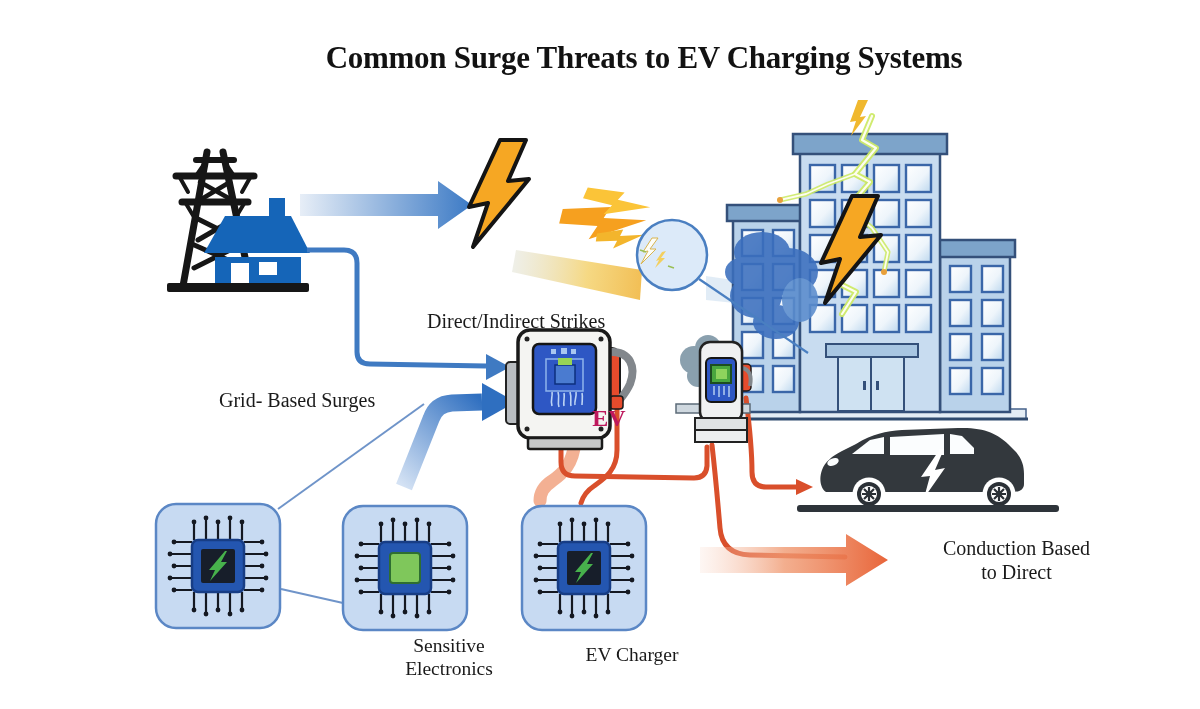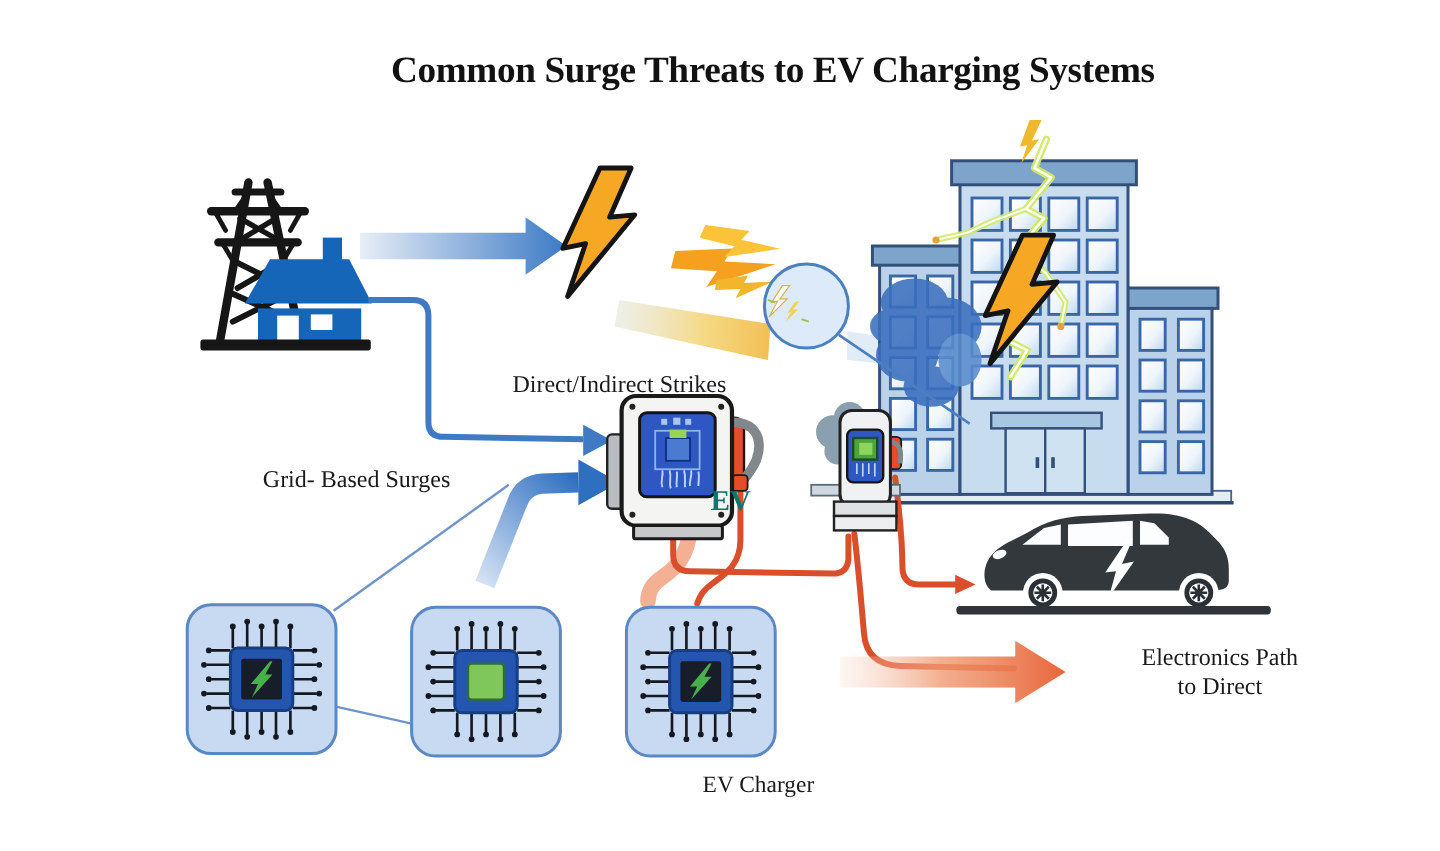--- a/index.html
+++ b/index.html
@@ -4,21 +4,21 @@
 <style>
   html,body{margin:0;padding:0;background:#ffffff;}
   .stage{position:relative;width:1200px;height:709px;overflow:hidden;background:#ffffff;
          font-family:"Liberation Sans",sans-serif;}
   .stage svg{position:absolute;left:0;top:0;}
   .lbl{position:absolute;color:#1a1a1a;font-family:Liberation Serif, serif;
        font-size:20px;font-weight:500;white-space:nowrap;padding-left:44px;}
   .lbl.center{text-align:center;white-space:normal;}
   .title{left:0;top:40px;width:1200px;text-align:center;font-size:31px;font-weight:700;
          color:#121212;letter-spacing:-0.3px;}
-  .ev-tag{left:533px;top:405px;width:64px;text-align:center;font-size:24px;font-weight:600;color:#0f766e;}
+  .ev-tag{left:533px;top:405px;width:64px;text-align:center;font-size:24px;font-weight:600;color:#be185d;}
 </style>
 </head>
 <body>
 
 <div class="stage">
 
 <svg width="1200" height="709" viewBox="0 0 1200 709">
   <defs>
     <linearGradient id="gradBlueArrow" gradientUnits="userSpaceOnUse" x1="300" y1="205" x2="472" y2="205">
       <stop offset="0" stop-color="#e7eef7"></stop>
@@ -307,19 +307,23 @@
   </g>
 
   <use href="#chip-bolt" transform="translate(218,566)"></use>
   <use href="#chip-plain" transform="translate(405,568)"></use>
   <use href="#chip-bolt" transform="translate(584,568)"></use>
 </svg>
 
   <div class="lbl title">Common Surge Threats to EV Charging Systems</div>
   <div class="lbl" style="left:383px;top:266px;margin-top:44px;">Direct/Indirect Strikes</div>
   <div class="lbl" style="left:175px;top:389px;text-align:center;">Grid- Based Surges</div>
+  <div class="lbl center" style="left:330px;top:634px;width:150px;font-size:19.5px;line-height:23px;">
+    <div>Sensitive</div>
+    <div>Electronics</div>
+  </div>
   <div class="lbl center" style="left:510px;top:644px;width:156px;font-size:19.5px;">EV Charger</div>
   <div class="lbl center" style="left:875px;top:536px;width:195px;font-size:20px;line-height:24px;">
-    <div>Electronics Path</div>
+    <div>Conduction Based</div>
     <div>to Direct</div>
   </div>
   <div class="lbl ev-tag">EV</div>
 </div>
 
 </body></html>

